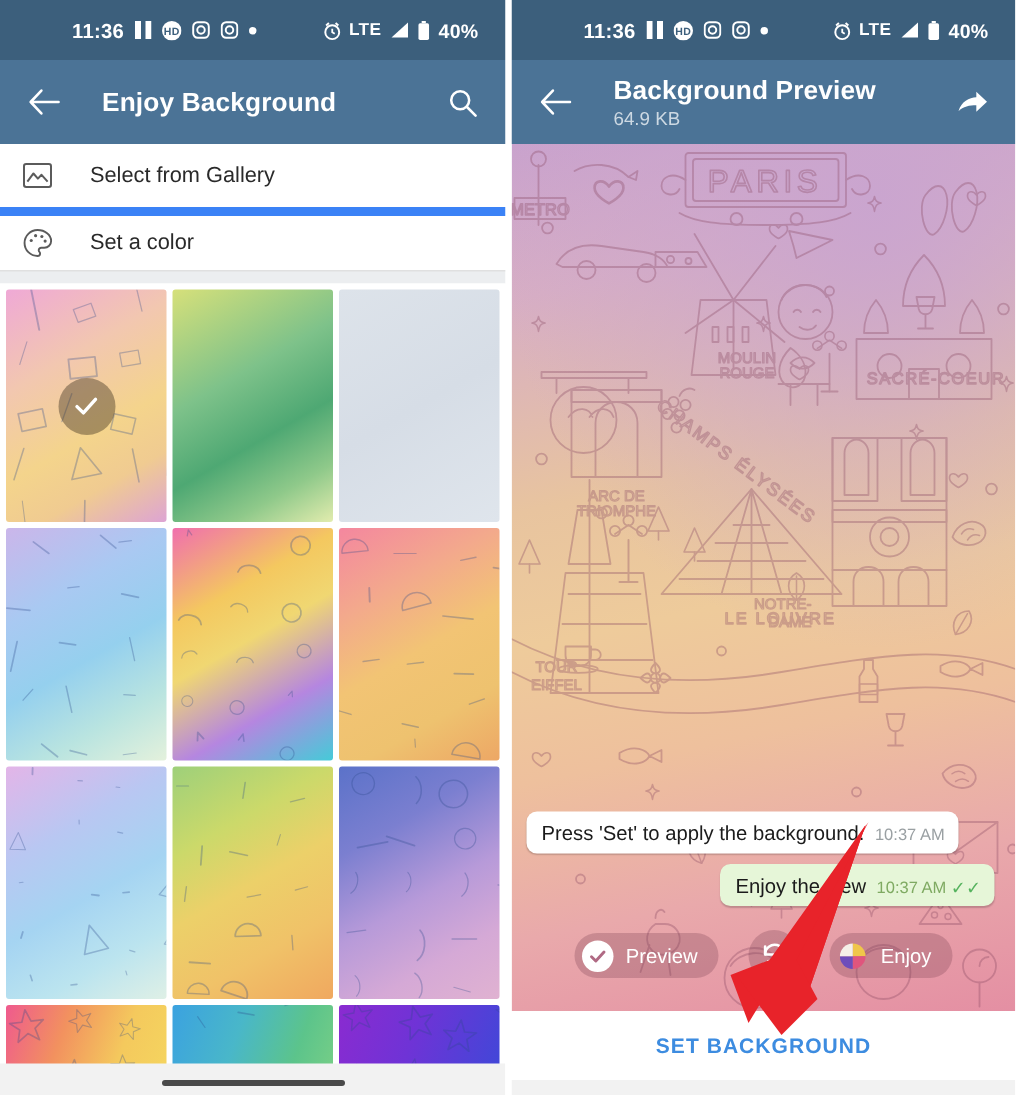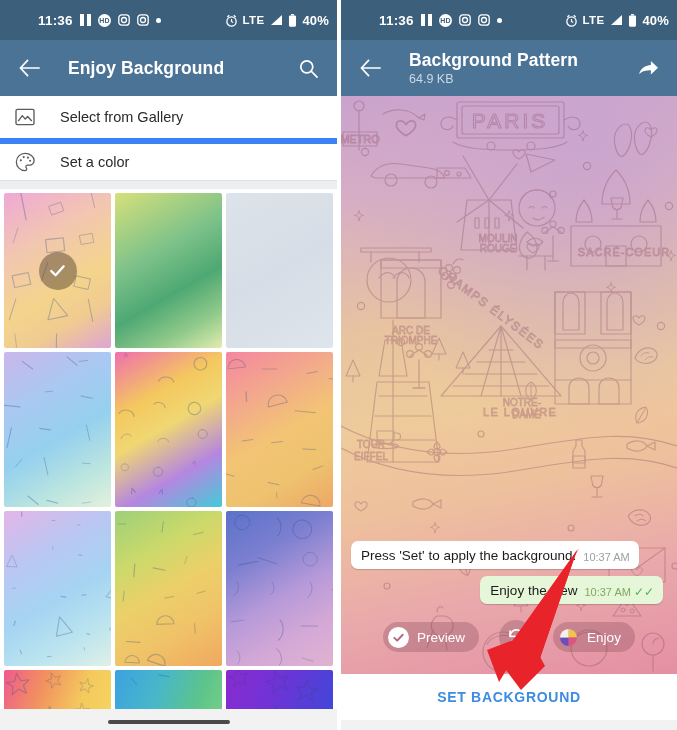--- a/index.html
+++ b/index.html
@@ -8,21 +8,21 @@
 
   .screens { display:flex; width:677px; height:730px; background:#ffffff; }
   .panel { position:relative; overflow:hidden; height:730px; background:#fff; }
   .panel-left  { width:337px; }
   .gap        { width:4px; background:#ffffff; height:730px; }
   .panel-right { width:336px; }
 
   
   .statusbar {
     height:40px; background:#3c5f7c; color:#fff;
-    display:flex; align-items:center; padding:0 8px;
+    display:flex; align-items:center; padding:0 18px;
     font-size:13px; font-weight:bold; letter-spacing:.2px;
   }
   .sb-left { display:flex; align-items:center; gap:7px; margin-left:30px; }
   .sb-right { margin-left:auto; display:flex; align-items:center; gap:5px; }
   .sb-time { font-size:13.5px; font-weight:bold; }
   .ic { display:inline-flex; align-items:center; justify-content:center; }
   .ic svg { display:block; }
   .dot-ic { width:5px; height:5px; background:#fff; border-radius:50%; }
   .sb-batt { font-size:13px; font-weight:bold; }
   .lte { font-size:11.5px; font-weight:bold; letter-spacing:.3px; }
@@ -832,21 +832,21 @@
       </div>
     </div>
 
     <div class="appbar preview">
       <div class="back-btn">
         <svg width="21" height="18" viewBox="0 0 22 18">
             <path d="M9 1 1.5 9 9 17M1.5 9H21" stroke="#fff" stroke-width="1.8" fill="none" stroke-linecap="round" stroke-linejoin="round"></path>
           </svg>
       </div>
       <div class="title-wrap">
-        <div class="appbar-title">Background Pattern</div>
+        <div class="appbar-title">Background Preview</div>
         <div class="appbar-sub">64.9 KB</div>
       </div>
       <div class="appbar-spacer"></div>
       <div class="appbar-action">
         <svg width="21" height="19" viewBox="0 0 22 20">
             <path d="M1 16c2-7 7.5-9.5 12.5-9.8V2.2L21 9.3l-7.5 7v-4.5C8.8 11.8 4.2 12.6 1 16Z" fill="#fff"></path>
           </svg>
       </div>
     </div>
 

